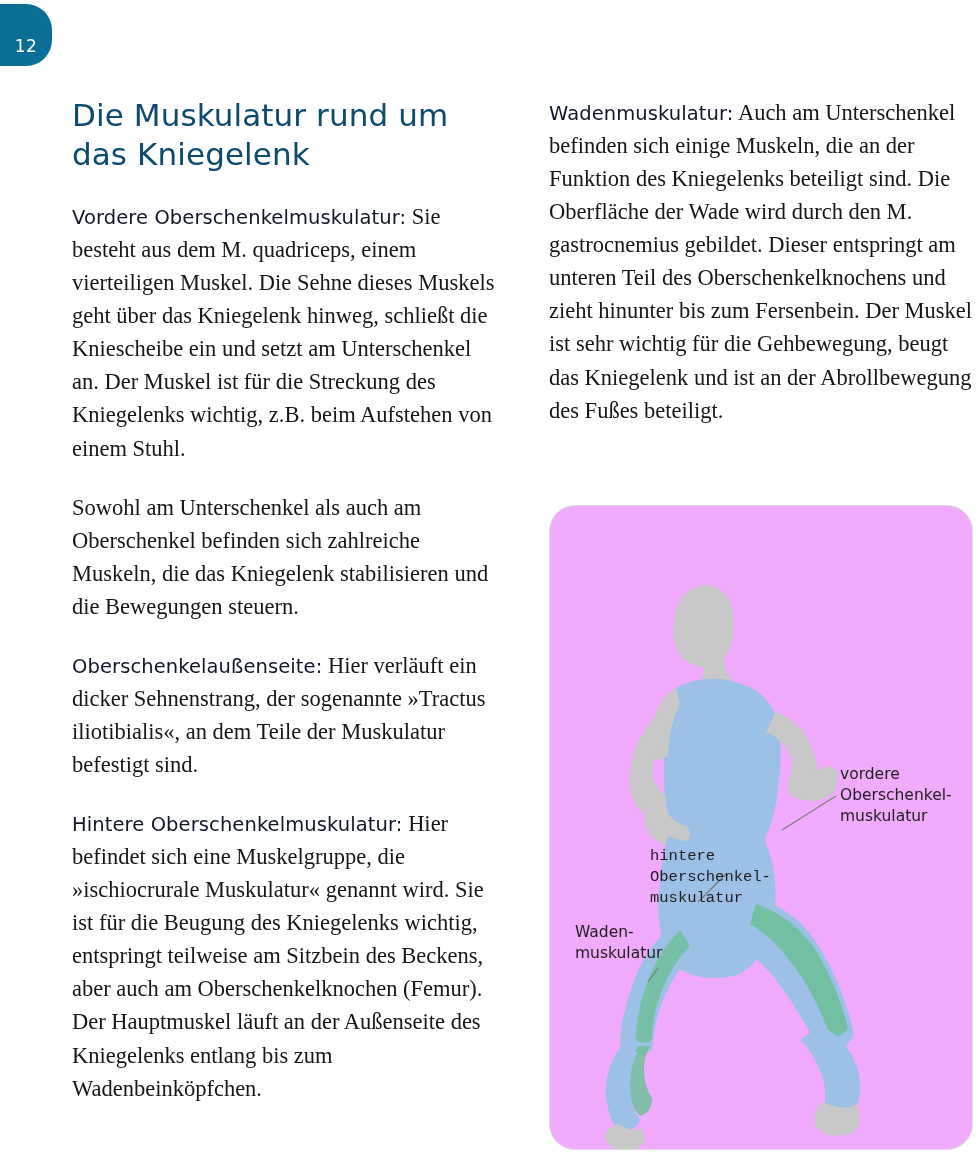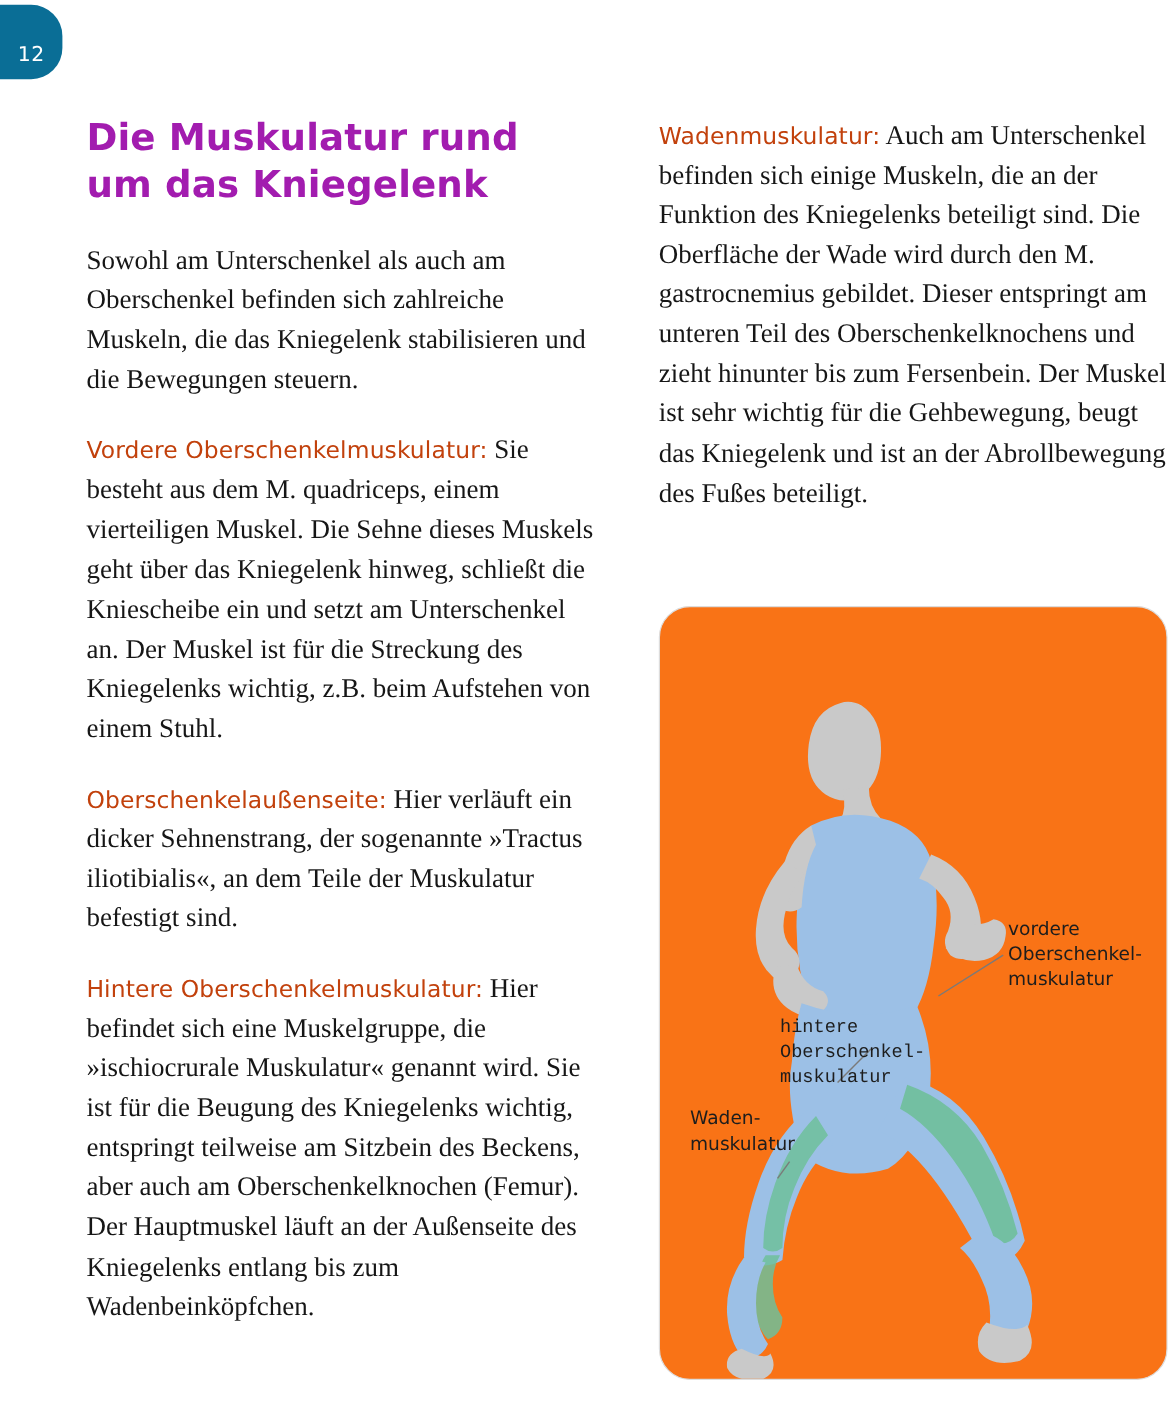--- a/index.html
+++ b/index.html
@@ -66,53 +66,53 @@
     left: 72px;
     width: 425px;
   }
   .column-right {
     left: 549px;
     width: 424px;
   }
 
   h1.section-title {
     font-family: "DejaVu Sans", sans-serif;
-    font-weight: 700;
+    font-weight: 400;
     font-size: 31px;
     line-height: 1.26;
-    color: #a21caf;
+    color: #0c4a6e;
     margin: 0 0 26px 0;
     letter-spacing: 0.1px;
   }
 
   p.body-text {
     font-family: "Liberation Serif", serif;
     font-size: 22.5px;
     line-height: 1.47;
     margin: 0 0 26px 0;
     color: #161616;
     text-align: left;
   }
   p.body-text:last-child { margin-bottom: 0; }
 
   .lead-in {
     font-family: "DejaVu Sans", sans-serif;
     font-size: 19.5px;
-    color: #c2410c;
+    color: #0f172a;
     letter-spacing: 0.1px;
   }
 
   
   .figure-card {
     position: absolute;
     left: 549px;
     top: 505px;
     width: 424px;
     height: 645px;
-    background: #f97316;
+    background: #f0abfc;
     border: 1px solid #dcdcdc;
     border-radius: 26px;
     box-sizing: border-box;
     overflow: hidden;
   }
   .figure-card svg {
     display: block;
   }
   .fig-label {
     position: absolute;
@@ -143,25 +143,25 @@
 
 <div class="page-header">
   <div class="page-number-badge">
     <span>12</span>
   </div>
 </div>
 
 <div class="column column-left">
   <h1 class="section-title">Die Muskulatur rund um das Kniegelenk</h1>
 
+  <p class="body-text">
+    <span class="lead-in">Vordere Oberschenkelmuskulatur:</span><span> Sie besteht aus dem M. quadriceps, einem vierteiligen Muskel. Die Sehne dieses Muskels geht über das Kniegelenk hinweg, schließt die Kniescheibe ein und setzt am Unterschenkel an. Der Muskel ist für die Streckung des Kniegelenks wichtig, z.B. beim Aufstehen von einem Stuhl.</span>
+  </p>
+
   <p class="body-text">Sowohl am Unterschenkel als auch am Oberschenkel befinden sich zahlreiche Muskeln, die das Kniegelenk stabilisieren und die Bewegungen steuern.</p>
-
-  <p class="body-text">
-    <span class="lead-in">Vordere Oberschenkelmuskulatur:</span><span> Sie besteht aus dem M. quadriceps, einem vierteiligen Muskel. Die Sehne dieses Muskels geht über das Kniegelenk hinweg, schließt die Kniescheibe ein und setzt am Unterschenkel an. Der Muskel ist für die Streckung des Kniegelenks wichtig, z.B. beim Aufstehen von einem Stuhl.</span>
-  </p>
 
   <p class="body-text">
     <span class="lead-in">Oberschenkelaußenseite:</span><span> Hier verläuft ein dicker Sehnenstrang, der sogenannte »Tractus iliotibialis«, an dem Teile der Muskulatur befestigt sind.</span>
   </p>
 
   <p class="body-text">
     <span class="lead-in">Hintere Oberschenkelmuskulatur:</span><span> Hier befindet sich eine Muskelgruppe, die »ischiocrurale Muskulatur« genannt wird. Sie ist für die Beugung des Kniegelenks wichtig, entspringt teilweise am Sitzbein des Beckens, aber auch am Oberschenkelknochen (Femur). Der Hauptmuskel läuft an der Außenseite des Kniegelenks entlang bis zum Wadenbeinköpfchen.</span>
   </p>
 </div>
 

